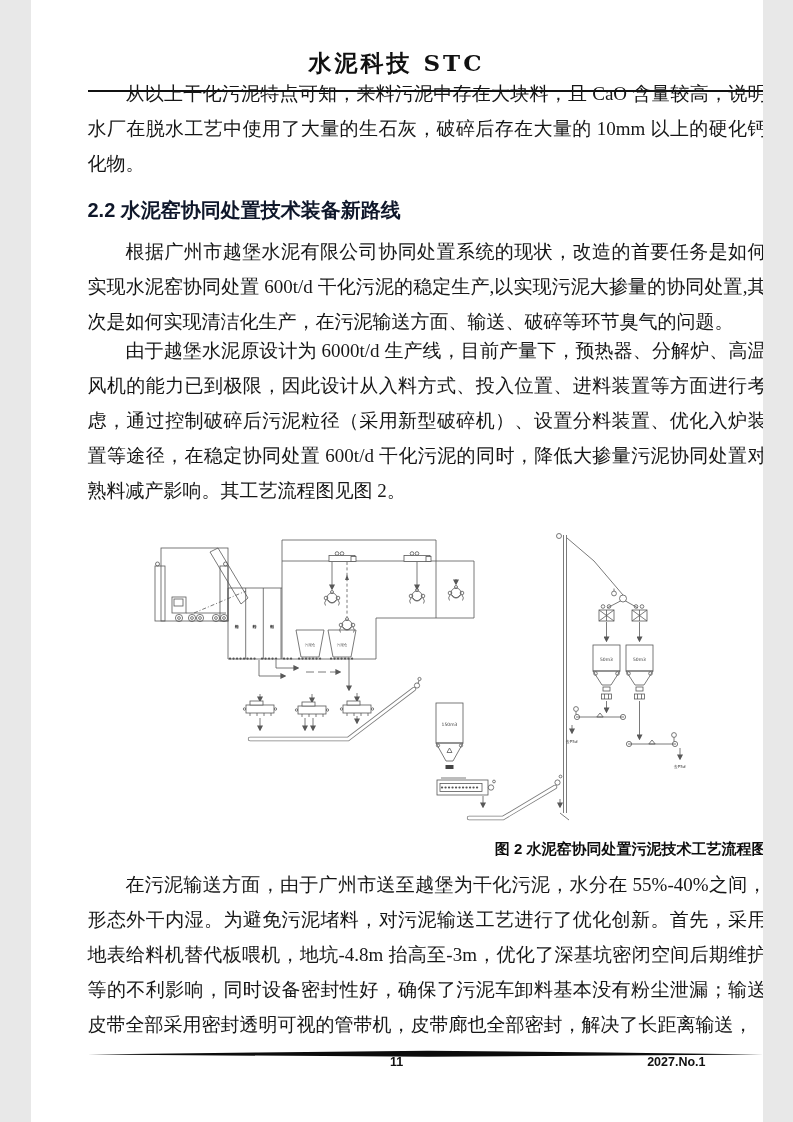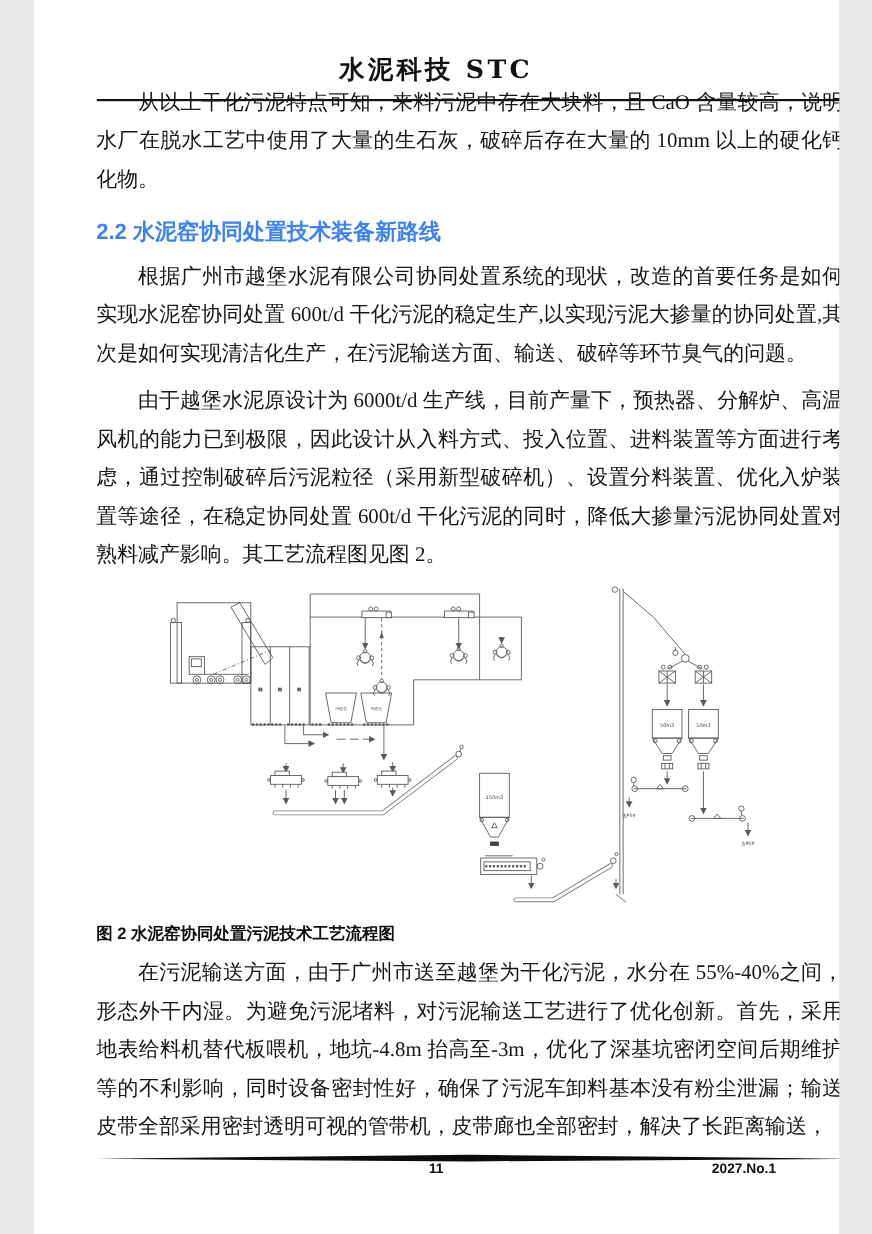--- a/index.html
+++ b/index.html
@@ -5,25 +5,25 @@
   html,body{margin:0;padding:0;background:#e8e8e8;}
   .page{position:relative;width:732px;height:1122px;margin:0 auto;background:#ffffff;overflow:hidden;
         font-family:"Liberation Serif",serif;color:#1a1a1a;}
   .journal-title{position:absolute;top:48px;left:0;width:100%;text-align:center;
         font-family:"DejaVu Serif",serif;font-size:23px;font-weight:600;letter-spacing:3px;color:#111;}
   .header-rule{position:absolute;top:90px;left:57px;width:679px;height:0;border-top:2px solid #111;}
   .para{position:absolute;left:57px;width:679px;font-size:19px;line-height:35px;
         text-align:justify;text-indent:2em;color:#161616;}
   .p1{top:76px;}
   .section-heading{position:absolute;left:57px;top:197px;width:679px;
-        font-family:"Liberation Sans",sans-serif;font-weight:bold;font-size:20px;color:#3b82f6;}
+        font-family:"Liberation Sans",sans-serif;font-weight:bold;font-size:20px;color:#0f172a;}
   .p2{top:234px;}
-  .p3{top:347px;}
+  .p3{top:333px;}
   .figure-wrap{position:absolute;left:105px;top:518px;width:590px;height:330px;}
-  .figure-caption{position:absolute;left:57px;top:840px;width:679px;text-align:left;
+  .figure-caption{position:absolute;left:57px;top:840px;width:679px;text-align:right;
         font-family:"Liberation Sans",sans-serif;font-weight:bold;font-size:15px;color:#0d0d0d;}
   .p4{top:867px;}
   .footer-rule{position:absolute;left:57px;top:1044px;width:679px;height:8px;}
   .footer-page{position:absolute;left:0;top:1055px;width:100%;text-align:center;
         font-family:"Liberation Sans",sans-serif;font-size:12.5px;font-weight:bold;color:#111;}
   .footer-issue{position:absolute;right:57px;top:1055px;
         font-family:"Liberation Sans",sans-serif;font-size:12.5px;font-weight:bold;color:#111;}
   svg .ln{stroke:#585858;stroke-width:0.8;fill:none;}
   svg .fillw{fill:#fff;stroke:#585858;stroke-width:0.8;}
   svg .dk{fill:#444;stroke:none;}

